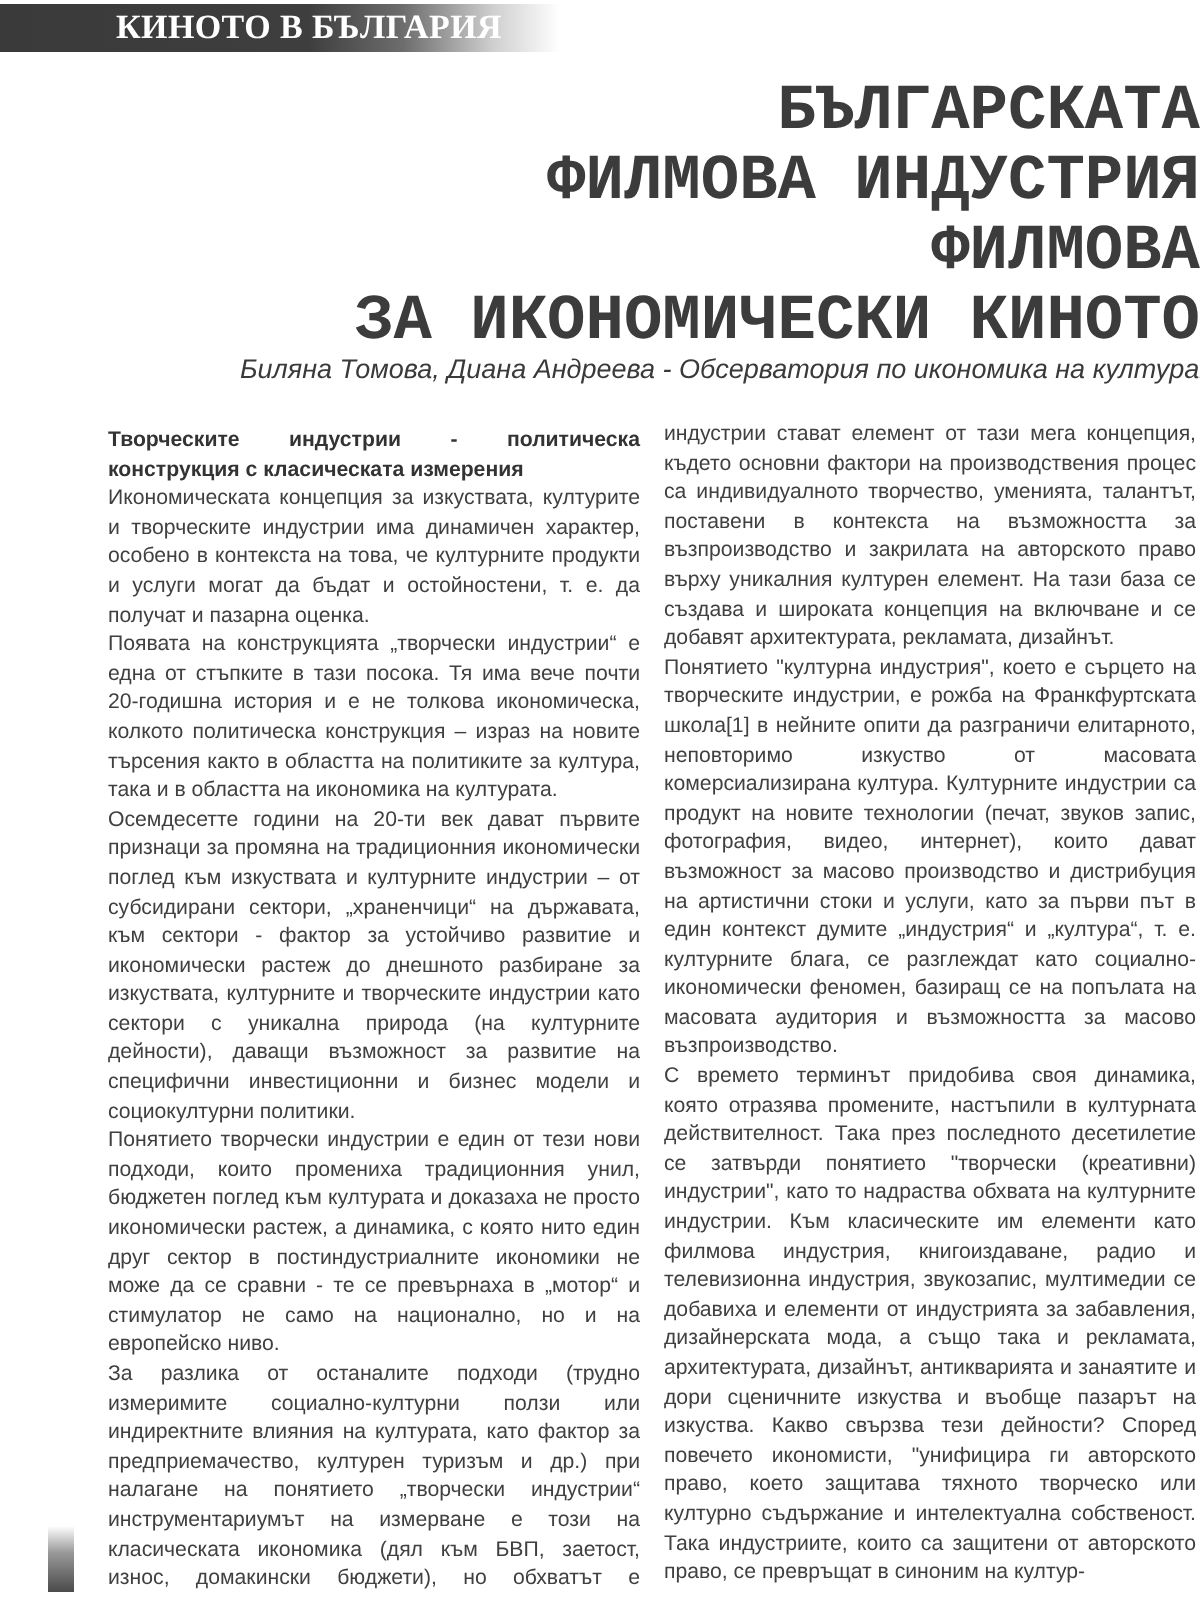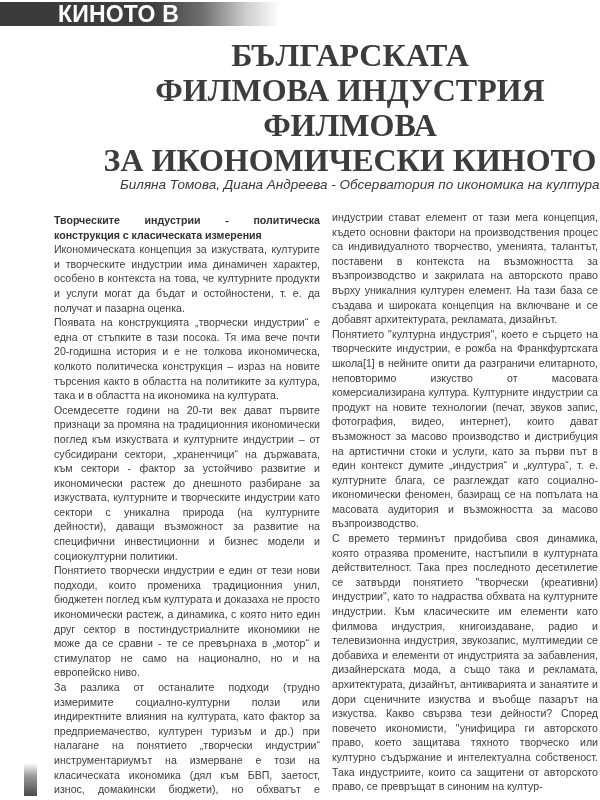--- a/index.html
+++ b/index.html
@@ -8,29 +8,29 @@
       background: #ffffff; position: relative;
       font-family: "Liberation Sans", sans-serif;
       color: #3a3a3a;
     }
     .section-bar {
       position: absolute; left: 0; top: 2px; width: 280px; height: 24px;
       background: linear-gradient(to right, #3a3a3a 0%, #3e3e3e 55%, #6d6d6d 72%, #cfcfcf 88%, #ffffff 100%);
     }
     .section-bar-label {
       position: absolute; left: 58px; top: 1px;
-      color: #ffffff; font-weight: bold; font-size: 23px; letter-spacing: 0.2px;
-      font-family: Liberation Sans, sans-serif;
+      color: #ffffff; font-weight: bold; font-size: 17px; letter-spacing: 0.2px;
+      font-family: Liberation Serif, serif;
       line-height: 22px;
     }
     .title {
       position: absolute; left: 100px; top: 38px; width: 500px;
-      text-align: center; font-weight: bold; color: #3c3c3c;
+      text-align: right; font-weight: bold; color: #3c3c3c;
       font-size: 32px; line-height: 35px;
-      font-family: Liberation Serif, serif;
+      font-family: Liberation Mono, monospace;
     }
     .title div { white-space: nowrap; }
     .byline {
       position: absolute; left: 120px; top: 177px; width: 480px;
       text-align: right; font-style: italic; font-size: 13.5px; color: #3a3a3a;
       white-space: nowrap;
     }
     .col {
       position: absolute; width: 266px;
       font-size: 10.6px; line-height: 14.6px; color: #404040;

